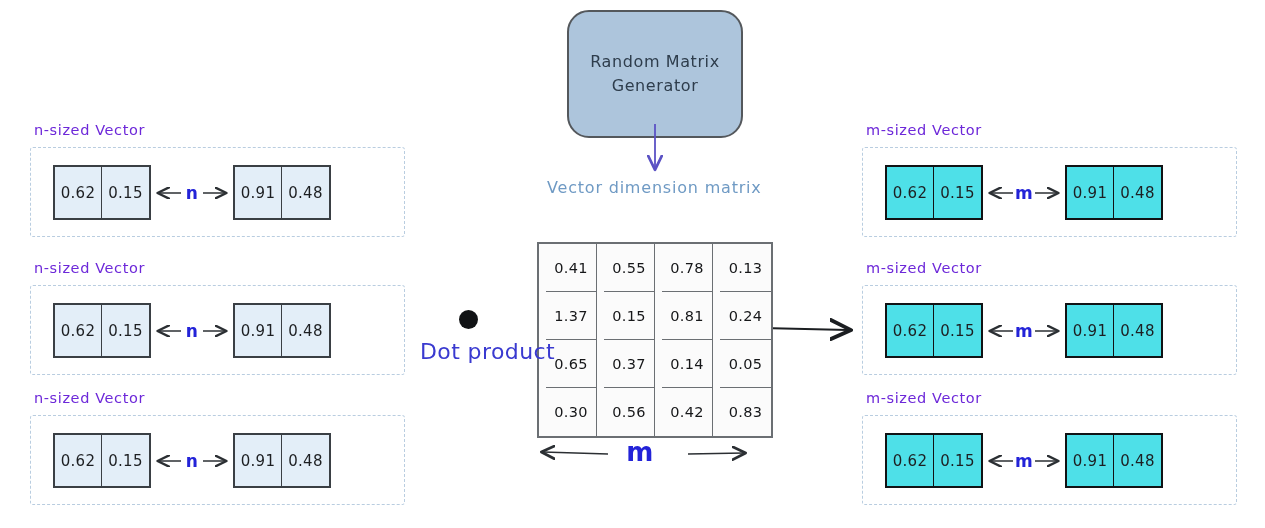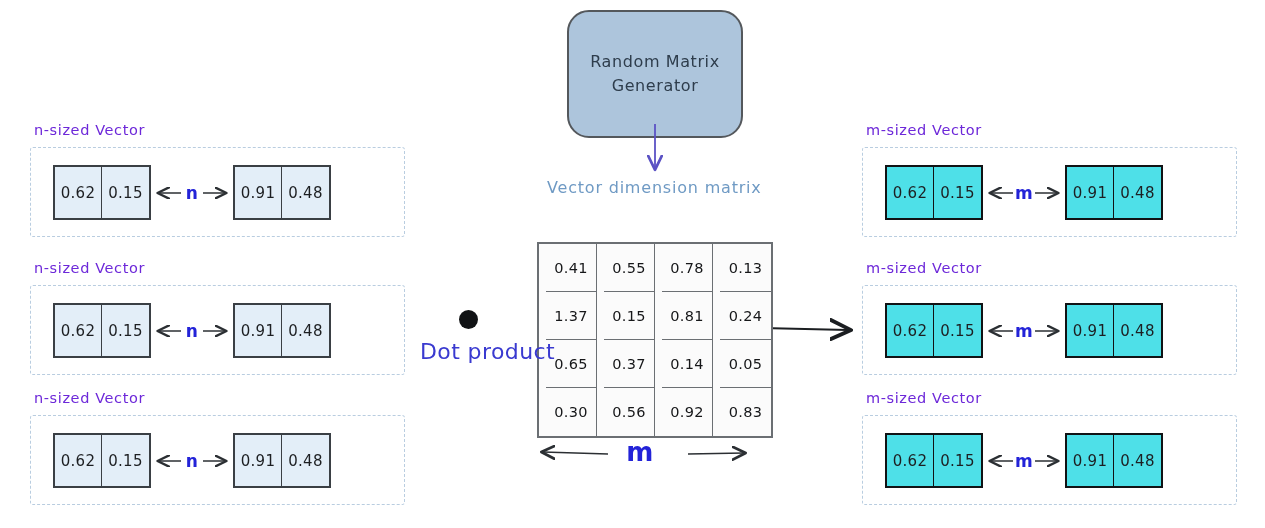--- a/index.html
+++ b/index.html
@@ -199,21 +199,21 @@
     </div>
     <div class="mrow">
       <div class="mcell">0.65</div>
       <div class="mcell">0.37</div>
       <div class="mcell">0.14</div>
       <div class="mcell">0.05</div>
     </div>
     <div class="mrow">
       <div class="mcell">0.30</div>
       <div class="mcell">0.56</div>
-      <div class="mcell">0.92</div>
+      <div class="mcell">0.42</div>
       <div class="mcell">0.83</div>
     </div>
   </div>
 
   <div class="m-under">
     <span class="mlbl">m</span>
   </div>
 
   <div class="dot-mark"></div>
   <div class="dot-label">Dot product</div>

